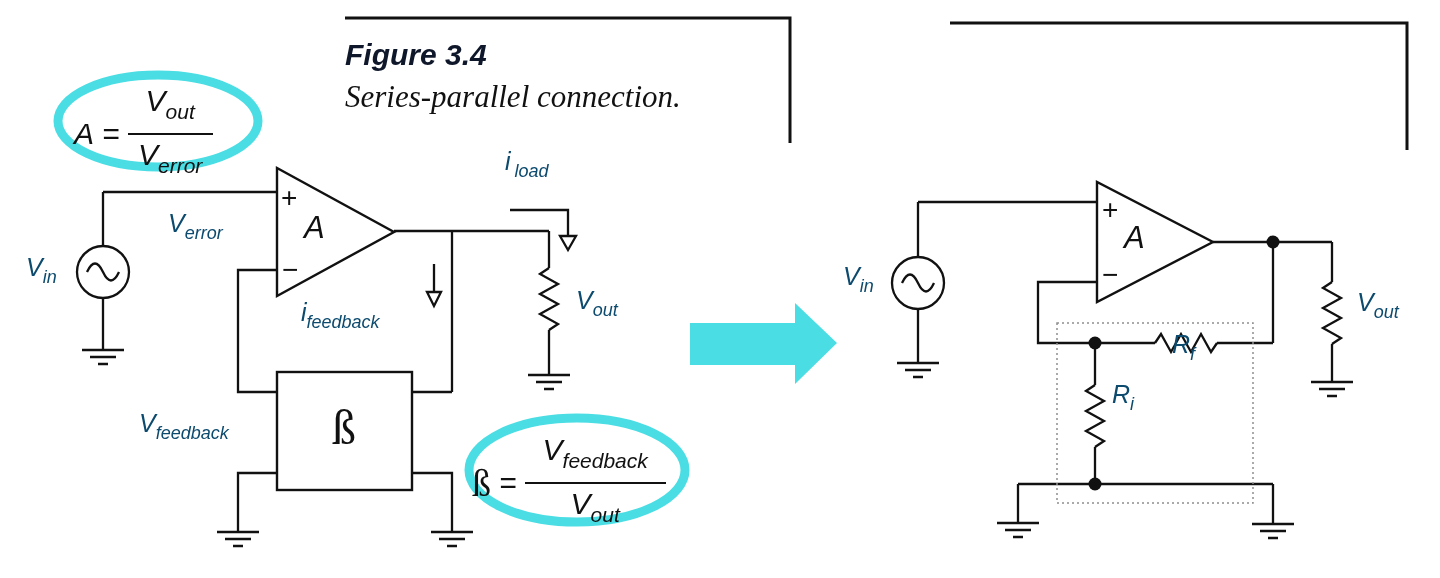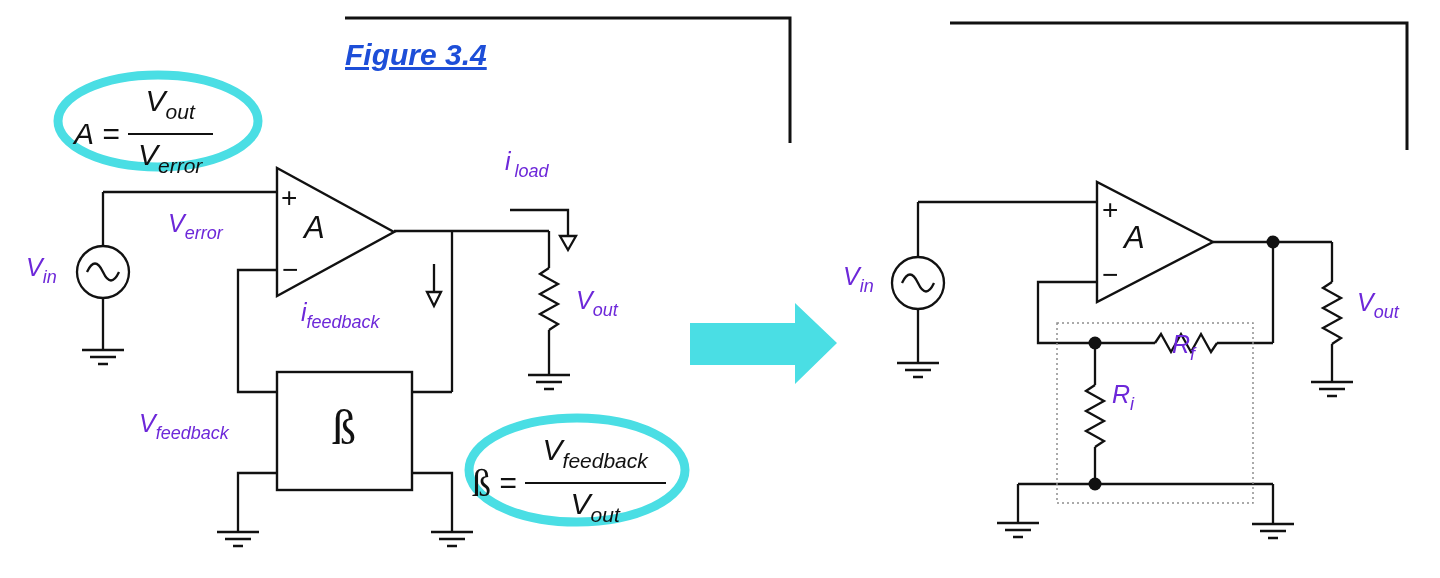--- a/index.html
+++ b/index.html
@@ -1,25 +1,25 @@
 <!DOCTYPE html>
 <html><head>
 <meta charset="utf-8">
 <style>
   html,body{margin:0;padding:0;background:#fff;}
   .stage{position:relative;width:1440px;height:578px;background:#ffffff;overflow:hidden;
          font-family:"Liberation Sans",sans-serif;color:#111;}
   .stage svg{position:absolute;left:0;top:0;}
-  .lbl{position:absolute;font:italic 25px "Liberation Sans",sans-serif;color:#6d28d9;
+  .lbl{position:absolute;font:italic 25px "Liberation Sans",sans-serif;color:#0c4a6e;
        white-space:nowrap;line-height:1;}
   .lbl .sub{font-size:18px;vertical-align:-7px;}
   .sign{position:absolute;font:28px "Liberation Sans",sans-serif;color:#111;line-height:1;}
   .amp-gain{position:absolute;font:italic 31px "Liberation Sans",sans-serif;color:#111;line-height:1;}
   .beta-glyph{position:absolute;font:48px "Liberation Serif",serif;color:#111;line-height:1;}
-  .fig-title{position:absolute;font:italic 700 30px "Liberation Sans",sans-serif;color:#1d4ed8;line-height:1.1;white-space:nowrap;text-decoration:underline;}
+  .fig-title{position:absolute;font:italic 700 30px "Liberation Sans",sans-serif;color:#0f172a;line-height:1.1;white-space:nowrap;}
   .fig-caption{position:absolute;font:italic 31px "Liberation Serif",serif;color:#111;line-height:1.1;white-space:nowrap;}
   .formula{position:absolute;display:flex;align-items:center;gap:8px;
            font:italic 30px "Liberation Sans",sans-serif;color:#111;line-height:1;white-space:nowrap;}
   .formula .sub{font-size:21px;vertical-align:-8px;}
   .formula .lhs-serif{font:38px "Liberation Serif",serif;}
   .frac{display:flex;flex-direction:column;align-items:center;}
   .frac .num{line-height:34px;padding:0 18px 4px;border-bottom:2.5px solid #111;}
   .frac .den{line-height:34px;padding-top:3px;}
 </style>
 </head>
@@ -82,20 +82,21 @@
         M1252,524 H1294 M1260,531 H1286 M1268,538 H1278"></path>
       <g fill="#111" stroke="none">
         <circle cx="1273" cy="242" r="6.5"></circle>
         <circle cx="1095" cy="343" r="6.5"></circle>
         <circle cx="1095" cy="484" r="6.5"></circle>
       </g>
     </g>
   </svg>
 
   <div class="fig-title" style="left:345px;top:38px">Figure 3.4</div>
+  <div class="fig-caption" style="left:345px;top:80px">Series-parallel connection.</div>
 
   <div class="formula" style="left:74px;top:84px">
     <span>A</span>
     <span>=</span>
     <span class="frac">
       <span class="num"><span>V</span><span class="sub">out</span></span>
       <span class="den"><span>V</span><span class="sub">error</span></span>
     </span>
   </div>
 

